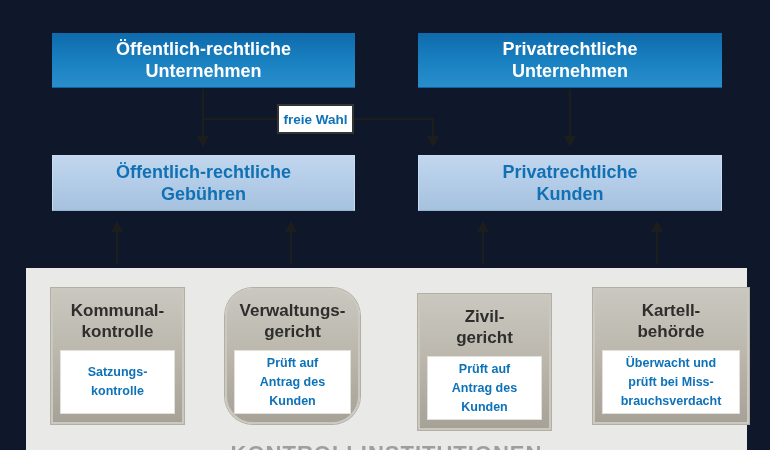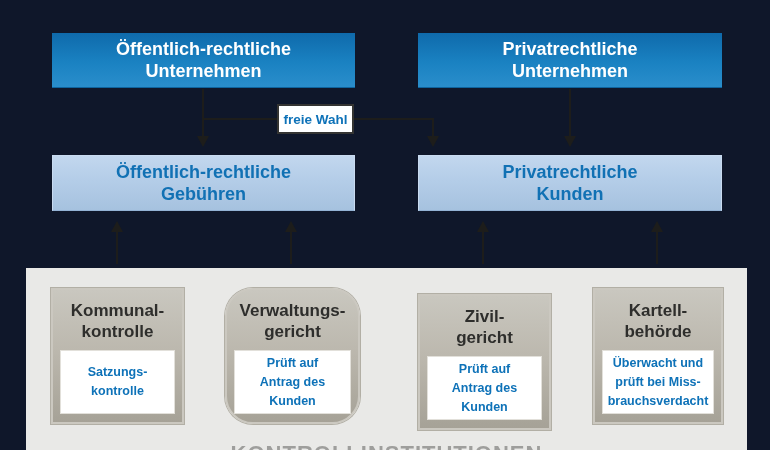--- a/index.html
+++ b/index.html
@@ -129,21 +129,21 @@
       <div>Zivil-</div>
       <div>gericht</div>
     </div>
     <div class="note">
       <div>Prüft auf</div>
       <div>Antrag des</div>
       <div>Kunden</div>
     </div>
   </div>
 
-  <div class="inst" style="left:593px;width:130px;">
+  <div class="inst" style="left:593px;width:156px;">
     <div class="inst-title">
       <div>Kartell-</div>
       <div>behörde</div>
     </div>
     <div class="note">
       <div>Überwacht und</div>
       <div>prüft bei Miss-</div>
       <div>brauchsverdacht</div>
     </div>
   </div>

